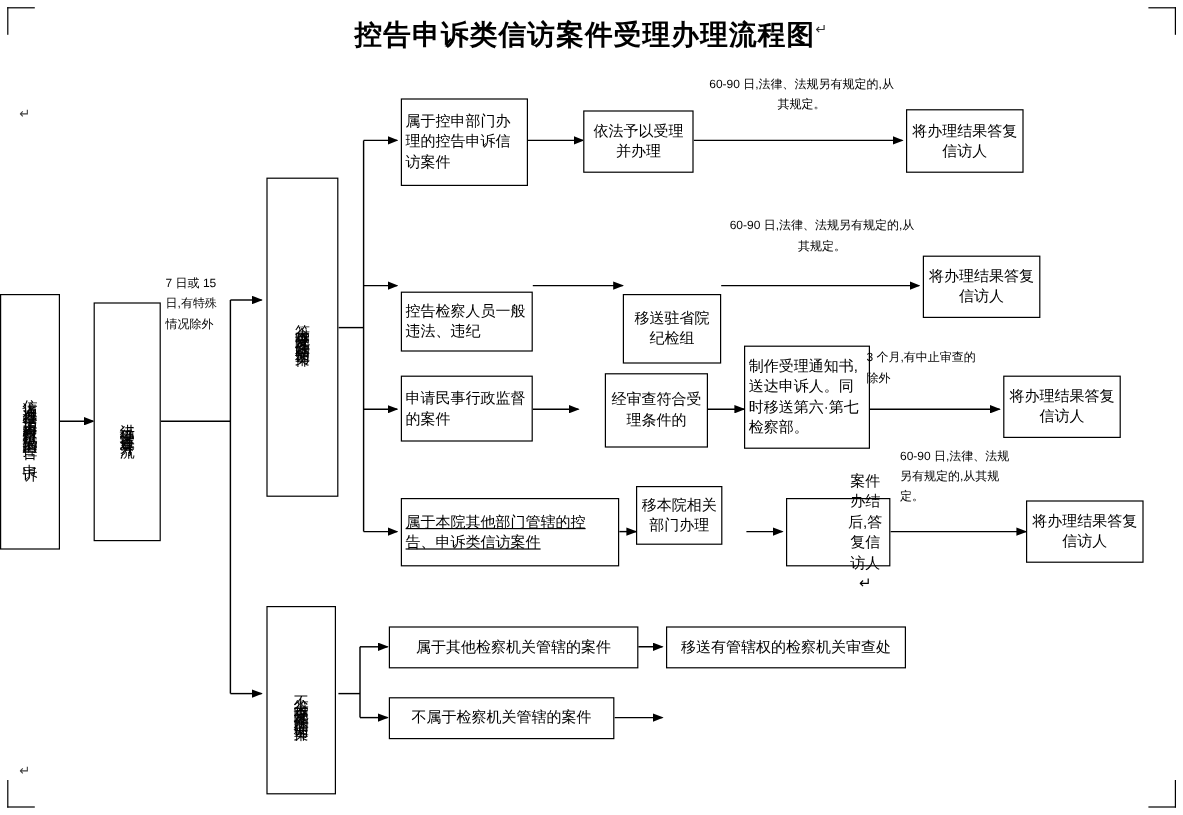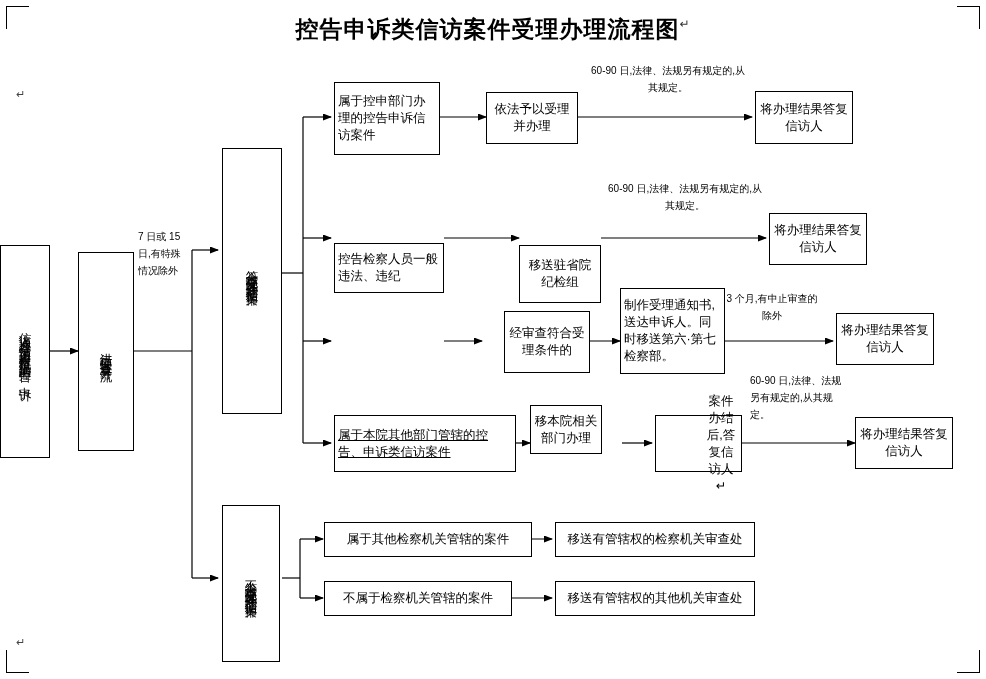--- a/index.html
+++ b/index.html
@@ -170,30 +170,30 @@
   <div class="box left" style="left:334px; top:82px; width:106px; height:73px;">属于控申部门办理的控告申诉信访案件</div>
   <div class="box" style="left:486px; top:92px; width:92px; height:52px;">依法予以受理并办理</div>
   <div class="note ctr" style="left:588px; top:62px; width:160px;">60-90 日,法律、法规另有规定的,从其规定。</div>
   <div class="box" style="left:755px; top:91px; width:98px; height:53px;">将办理结果答复信访人</div>
 
   <div class="box left" style="left:334px; top:213px; width:110px; height:50px;margin-top:30px;">控告检察人员一般违法、违纪</div>
   <div class="box" style="left:519px; top:213px; width:82px; height:58px;margin-top:32px;">移送驻省院纪检组</div>
   <div class="note ctr" style="left:605px; top:180px; width:160px;">60-90 日,法律、法规另有规定的,从其规定。</div>
   <div class="box" style="left:769px; top:213px; width:98px; height:52px;">将办理结果答复信访人</div>
 
+  <div class="box left" style="left:334px; top:313px; width:110px; height:55px;">申请民事行政监督的案件</div>
   <div class="box" style="left:504px; top:311px; width:86px; height:62px;">经审查符合受理条件的</div>
   <div class="box left" style="left:620px; top:288px; width:105px; height:86px;">制作受理通知书,送达申诉人。同时移送第六·第七检察部。</div>
-  <div class="note" style="left:722px; top:290px; width:100px;text-align:center;">3 个月,有中止审查的除外</div>
+  <div class="note" style="left:722px; top:290px; width:100px;">3 个月,有中止审查的除外</div>
   <div class="box" style="left:836px; top:313px; width:98px; height:52px;">将办理结果答复信访人</div>
 
   <div class="box left" style="left:334px; top:415px; width:182px; height:57px;text-decoration:underline;">属于本院其他部门管辖的控告、申诉类信访案件</div>
   <div class="box" style="left:530px; top:405px; width:72px; height:49px;">移本院相关部门办理</div>
   <div class="box" style="left:655px; top:415px; width:87px; height:57px;padding-left:48px;">案件办结后,答复信访人↵</div>
   <div class="note" style="left:750px; top:372px; width:96px;">60-90 日,法律、法规另有规定的,从其规定。</div>
   <div class="box" style="left:855px; top:417px; width:98px; height:52px;">将办理结果答复信访人</div>
 
   <div class="box" style="left:324px; top:522px; width:208px; height:35px;">属于其他检察机关管辖的案件</div>
   <div class="box" style="left:555px; top:522px; width:200px; height:35px;">移送有管辖权的检察机关审查处</div>
 
   <div class="box" style="left:324px; top:581px; width:188px; height:35px;">不属于检察机关管辖的案件</div>
-  <div class="box" style="left:555px; top:581px; width:200px; height:35px;">移送有管辖权的其他机关审查处</div>
 
 </div>
 
 </body></html>

